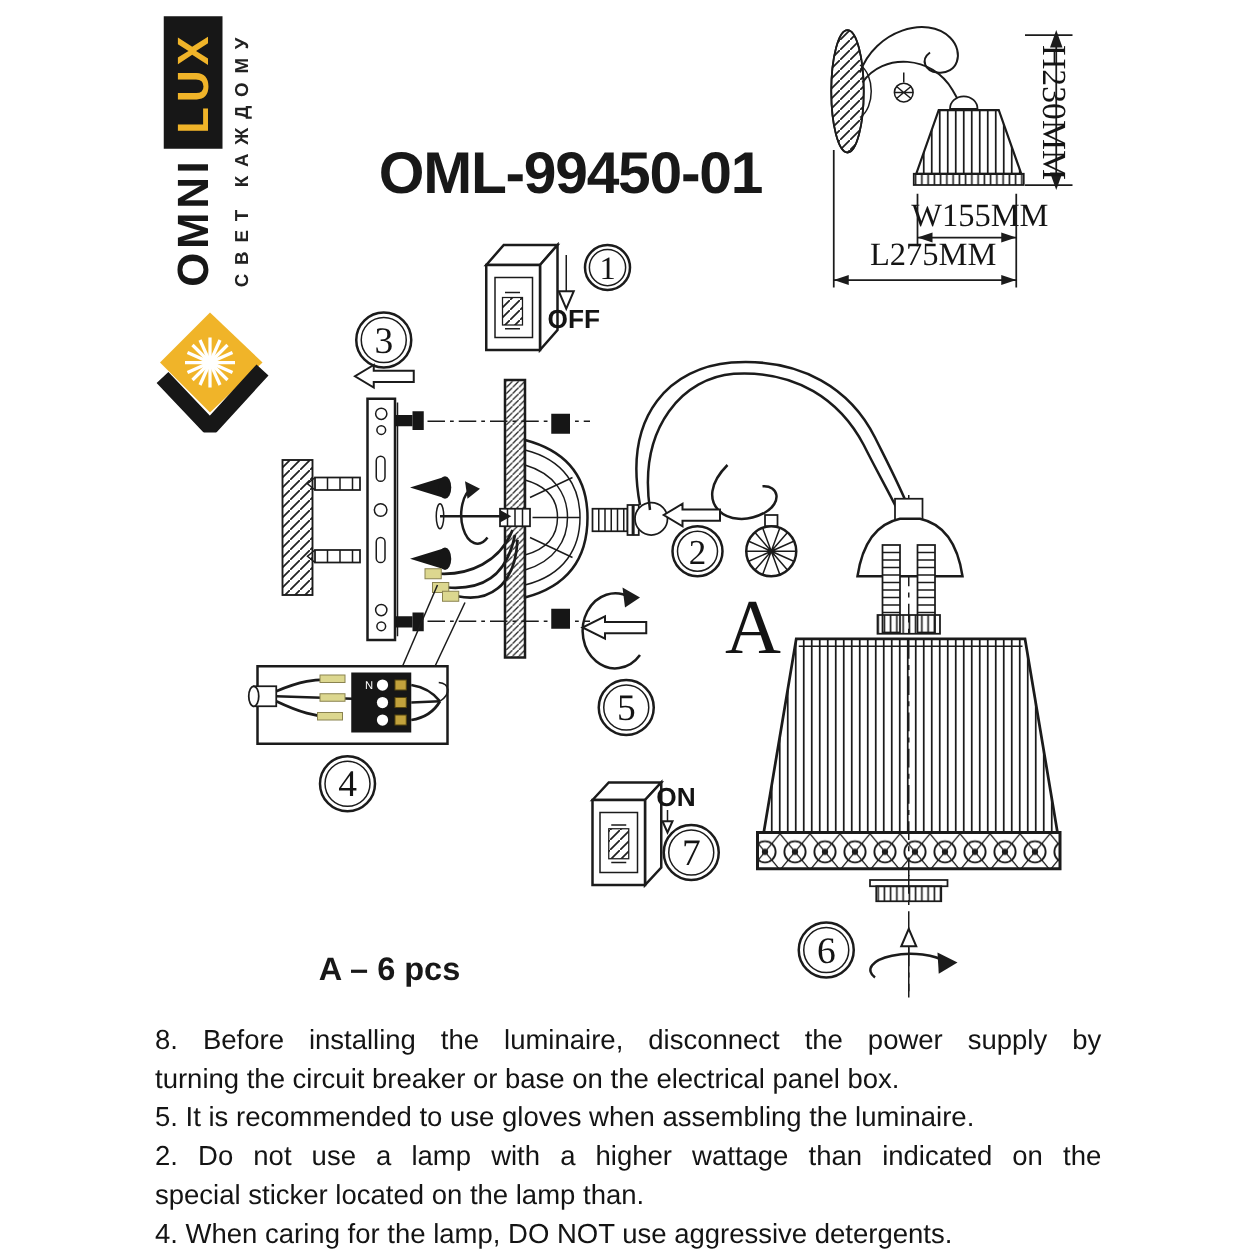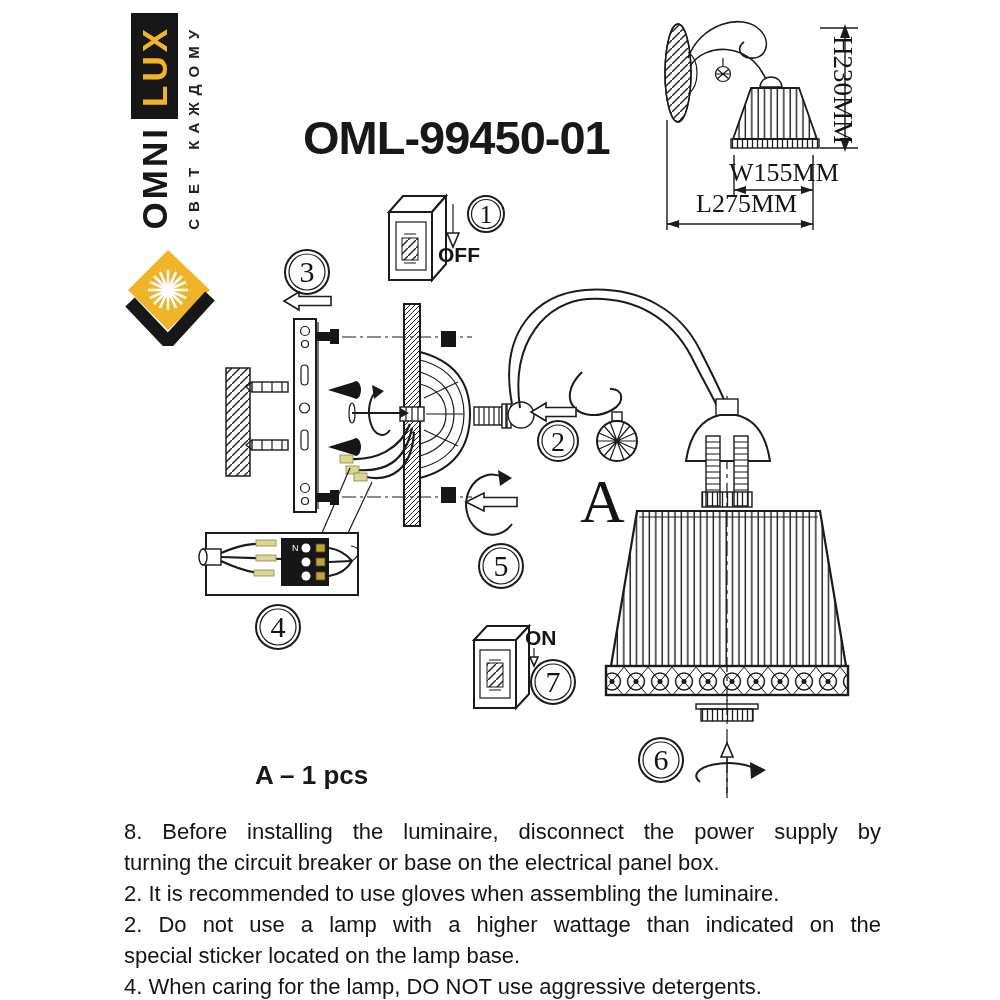--- a/index.html
+++ b/index.html
@@ -343,24 +343,24 @@
       <line class="ln1" x1="534" y1="648" x2="534" y2="657"></line>
       <polygon class="ha" points="530,657 538,657 534,666"></polygon>
       <g>
         <circle cx="553" cy="682" r="22" class="ln"></circle>
         <circle cx="553" cy="682" r="18" class="ln1"></circle>
         <text class="serif" x="553" y="692" font-size="30" text-anchor="middle">7</text>
       </g>
     </g>
   </svg>
 
-  <div id="qty-label" class="abs">A – 1 pcs</div>
+  <div id="qty-label" class="abs">A – 6 pcs</div>
 
   <div id="instructions" class="abs">
     <div class="iline just">8. Before installing the luminaire, disconnect the power supply by</div>
     <div class="iline">turning the circuit breaker or base on the electrical panel box.</div>
-    <div class="iline">2. It is recommended to use gloves when assembling the luminaire.</div>
+    <div class="iline">5. It is recommended to use gloves when assembling the luminaire.</div>
     <div class="iline just">2. Do not use a lamp with a higher wattage than indicated on the</div>
-    <div class="iline">special sticker located on the lamp base.</div>
+    <div class="iline">special sticker located on the lamp than.</div>
     <div class="iline">4. When caring for the lamp, DO NOT use aggressive detergents.</div>
   </div>
 
 </div>
 
 </body></html>

